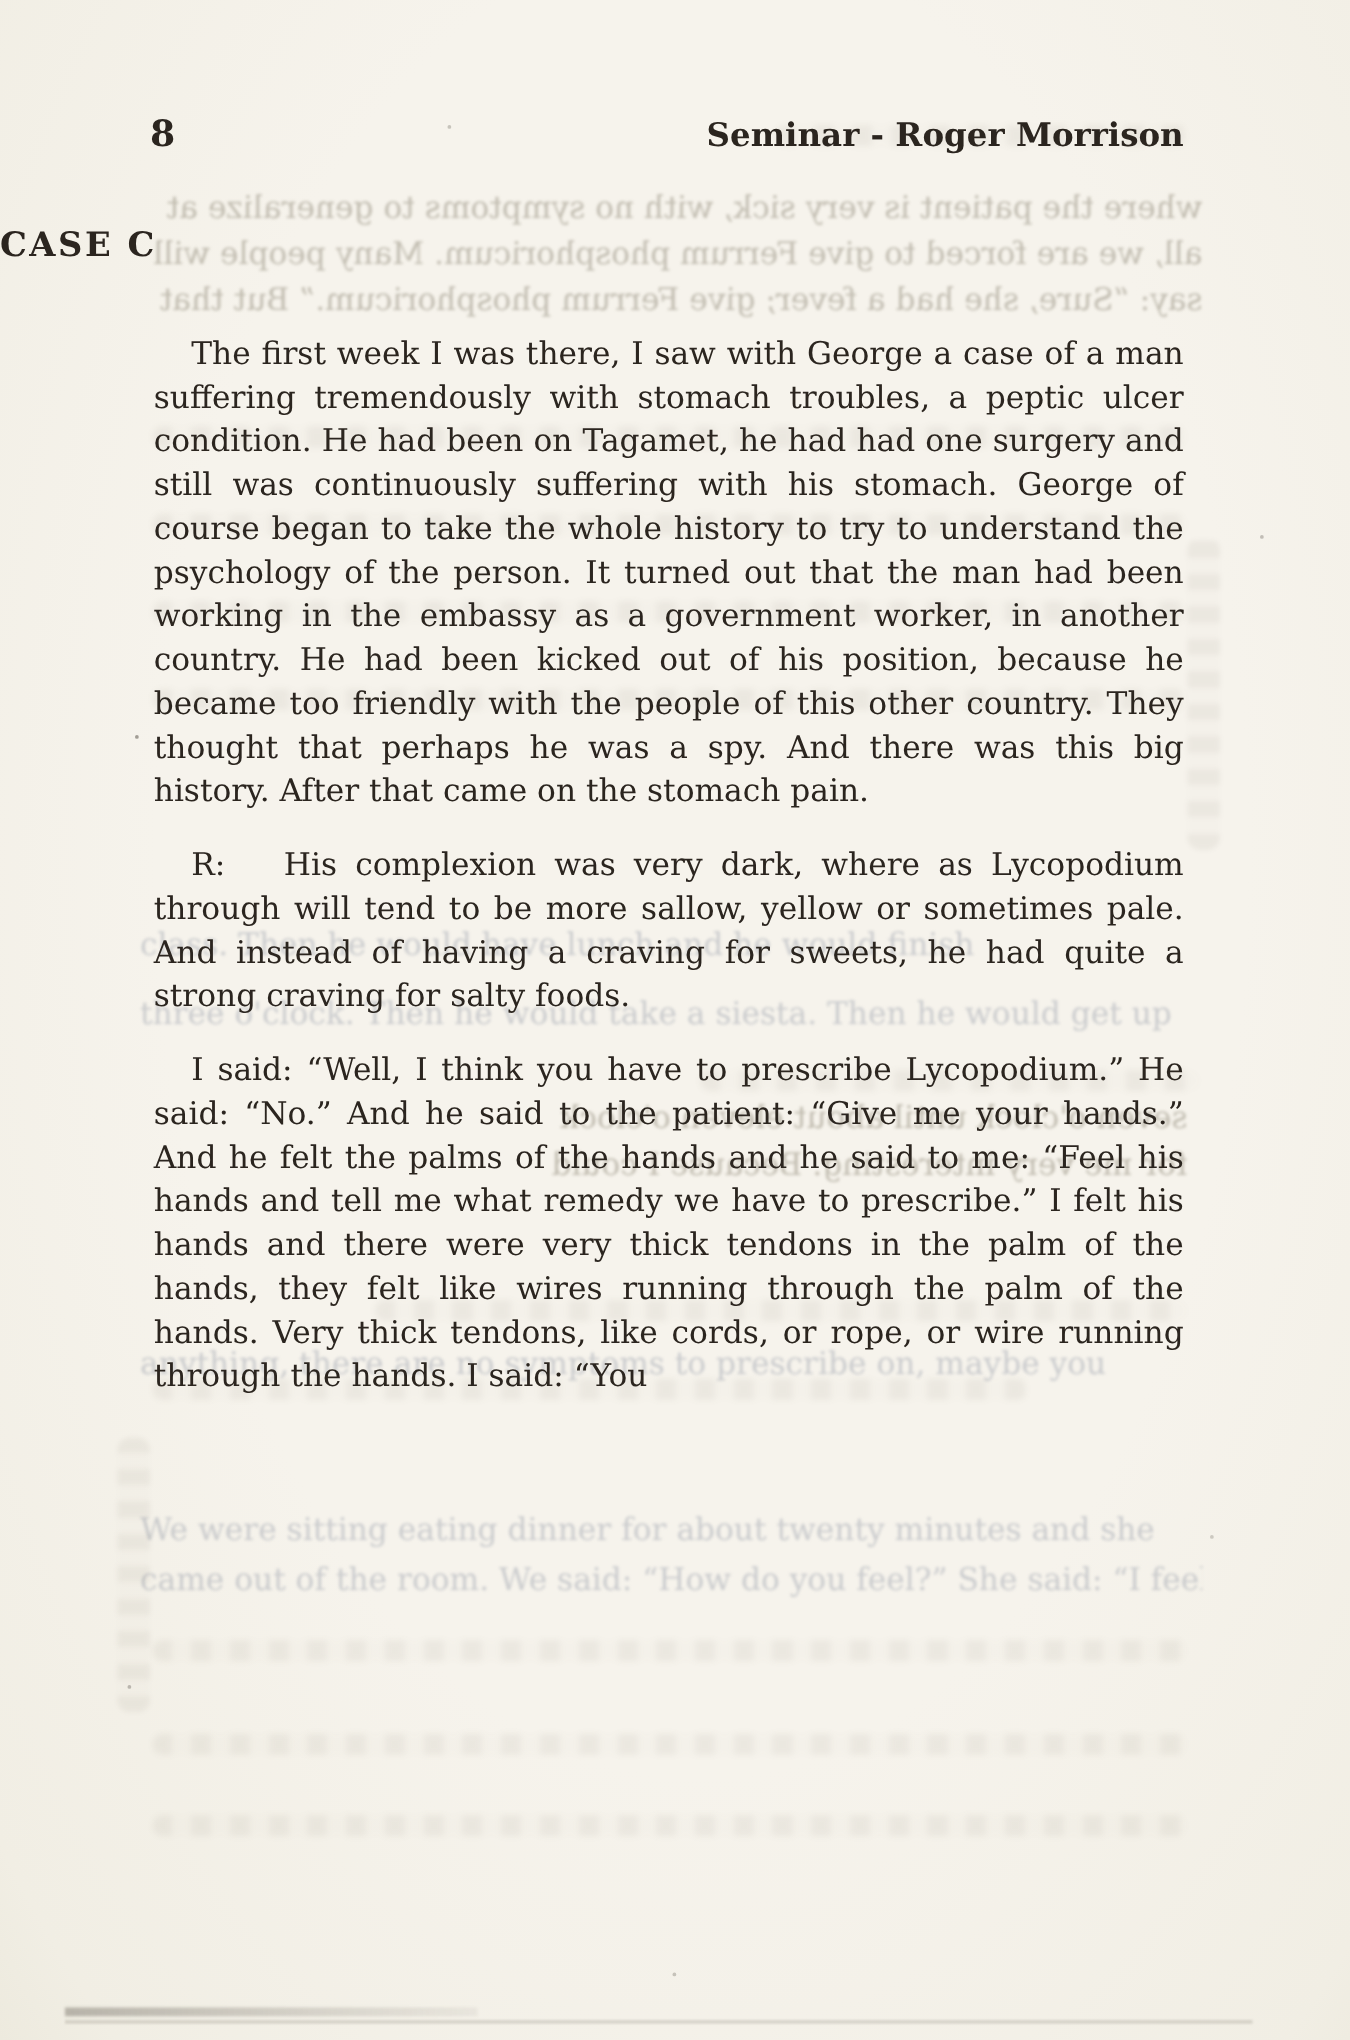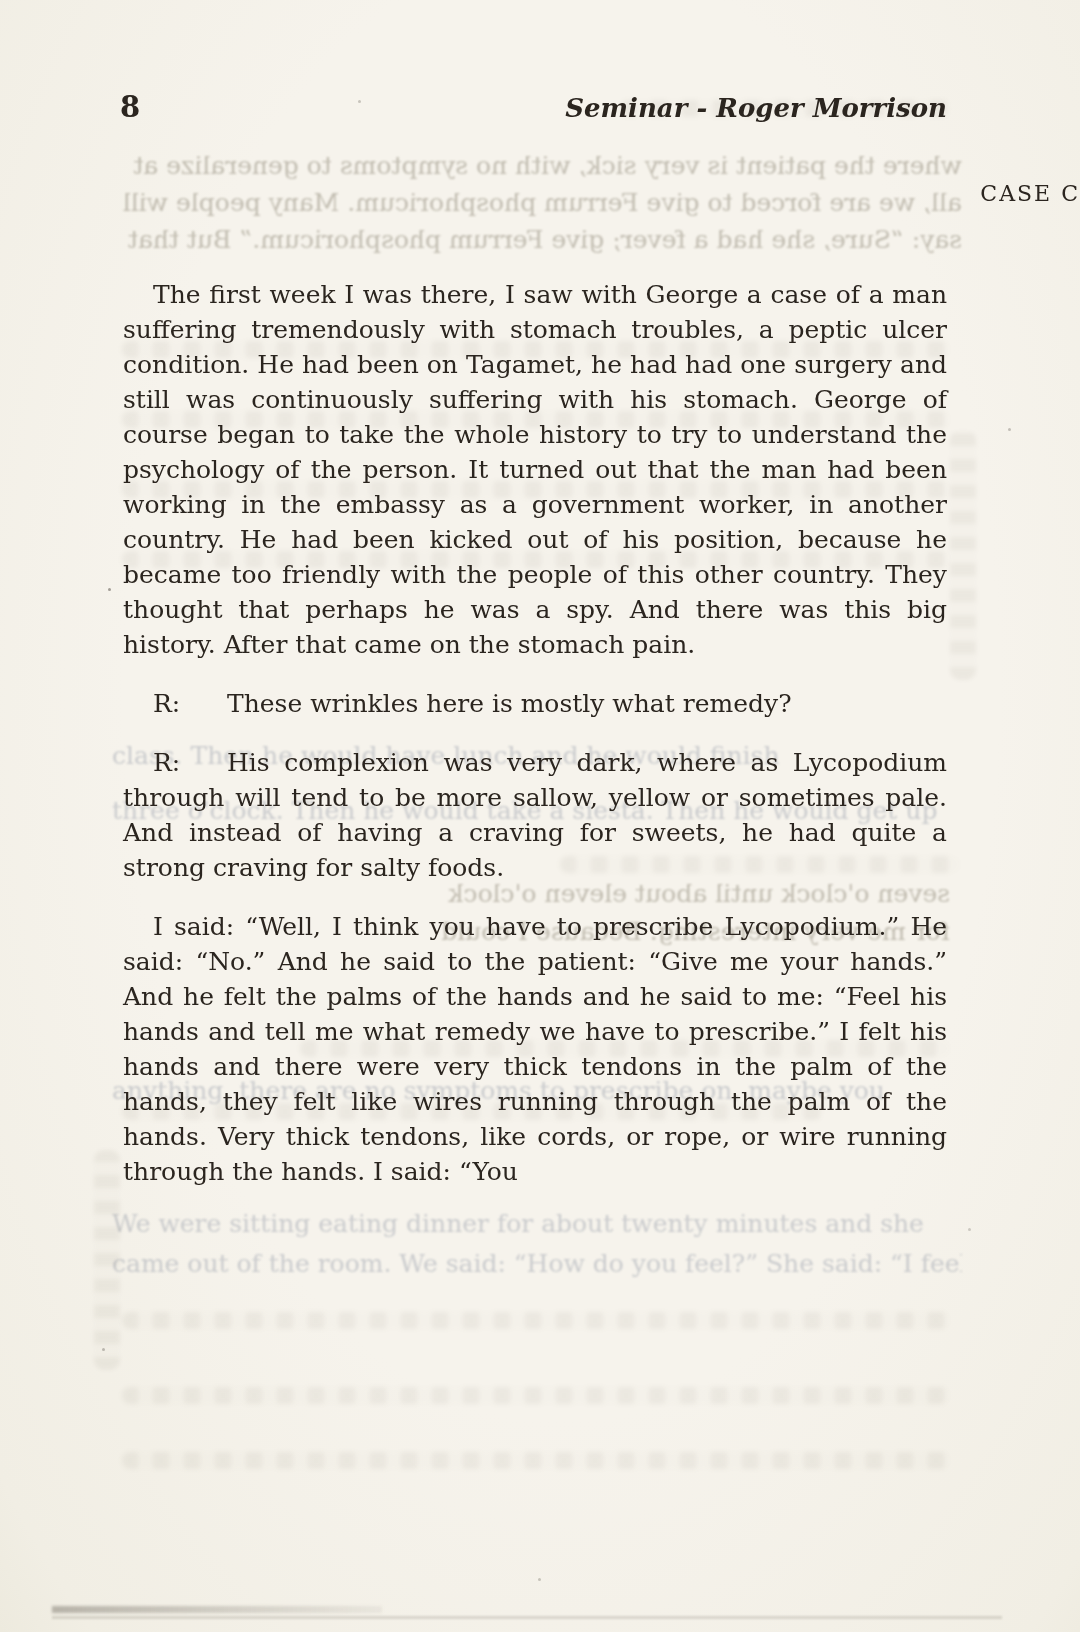--- a/index.html
+++ b/index.html
@@ -68,30 +68,30 @@
     box-shadow:900px -160px 0 rgba(60,54,45,.28), 430px 990px 0 rgba(60,54,45,.25),
                -6px 760px 0 rgba(60,54,45,.30), 860px 640px 0 rgba(60,54,45,.22),
                250px -488px 0 rgba(60,54,45,.25);}
 
   
   .running-head{
     position:absolute;left:120px;right:133px;top:90px;
     display:flex;justify-content:space-between;align-items:baseline;
   }
   .pagenum{font-size:29px;font-weight:bold;letter-spacing:1px;}
-  .running{font-size:26px;font-weight:bold;font-style:italic;}
+  .running{font-size:26px;font-weight:bold;}
   .title{
     position:absolute;top:181px;left:0;width:100%;margin:0;
-    text-align:right;font-size:22px;font-weight:normal;letter-spacing:2px;
+    text-align:left;font-size:27px;font-weight:bold;letter-spacing:2px;
   }
   .text{
     position:absolute;left:123px;top:261px;width:824px;
     font-size:25px;line-height:35px;text-align:justify;
   }
-  .para{margin:16px 0 24px 0;text-indent:30px;}
+  .para{margin:4px 0 24px 0;text-indent:30px;}
   .speaker{display:inline-block;width:74px;text-indent:0;}
 </style>
 </head>
 <body>
 
 <div class="page">
 
   <div class="ghost-layer" aria-hidden="true">
     <div class="ghost warm mirror g0">where the patient is very sick, with no symptoms to generalize at</div>
     <div class="ghost warm mirror g1">all, we are forced to give Ferrum phosphoricum. Many people will</div>
@@ -121,21 +121,20 @@
 
   <header class="running-head">
     <span class="pagenum">8</span>
     <span class="running">Seminar - Roger Morrison</span>
   </header>
 
   <h1 class="title">CASE C</h1>
 
   <main class="text">
     <p class="para">The first week I was there, I saw with George a case of a man suffering tremendously with stomach troubles, a peptic ulcer condition. He had been on Tagamet, he had had one surgery and still was continuously suffering with his stomach. George of course began to take the whole history to try to understand the psychology of the person. It turned out that the man had been working in the embassy as a government worker, in another country. He had been kicked out of his position, because he became too friendly with the people of this other country. They thought that perhaps he was a spy. And there was this big history. After that came on the stomach pain.</p>
-    <p class="para"><span class="speaker">R:</span><span>These wrinkles here is mostly what remedy?</span></p>
     <p class="para"><span class="speaker">R:</span><span>His complexion was very dark, where as Lycopodium through will tend to be more sallow, yellow or sometimes pale. And instead of having a craving for sweets, he had quite a strong craving for salty foods.</span></p>
     <p class="para">I said: “Well, I think you have to prescribe Lycopodium.” He said: “No.” And he said to the patient: “Give me your hands.” And he felt the palms of the hands and he said to me: “Feel his hands and tell me what remedy we have to prescribe.” I felt his hands and there were very thick tendons in the palm of the hands, they felt like wires running through the palm of the hands. Very thick tendons, like cords, or rope, or wire running through the hands. I said: “You</p>
   </main>
 
   <div class="streak-a"></div>
   <div class="streak-b"></div>
   <div class="specks"></div>
 
 </div>
 

